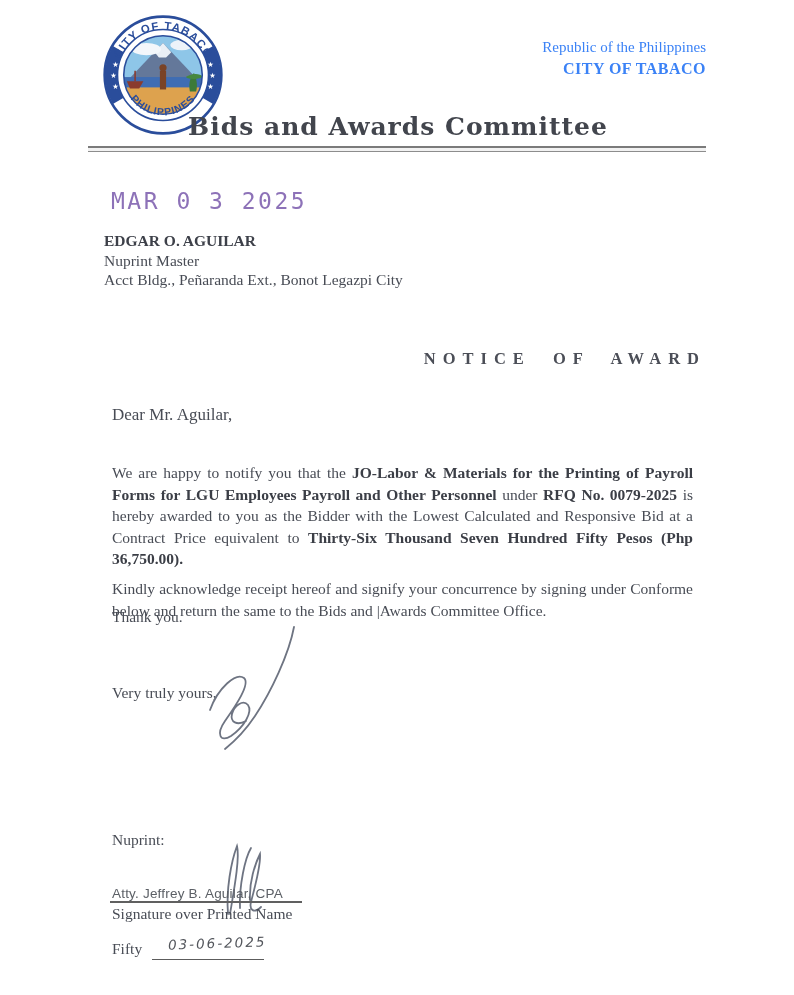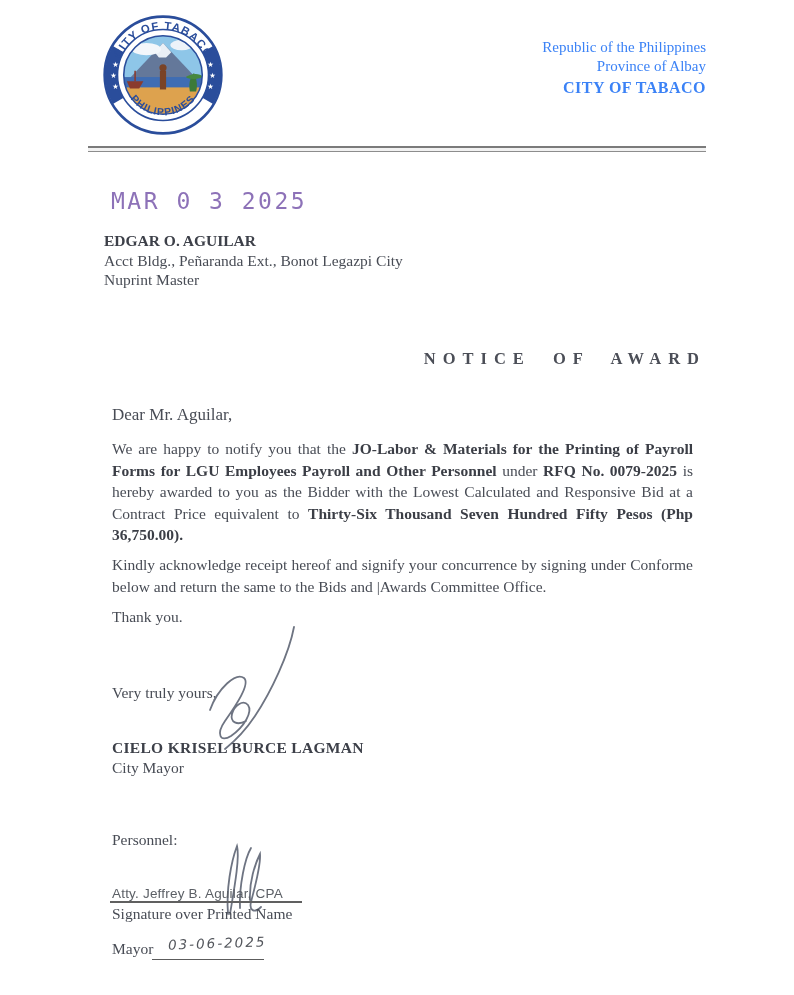--- a/index.html
+++ b/index.html
@@ -37,21 +37,21 @@
   .recipient .name{font-weight:bold;color:#3d4049;}
   
   .title{
     position:absolute;left:90px;top:349px;width:616px;text-align:right;
     font-weight:bold;font-size:16.5px;letter-spacing:7px;word-spacing:11px;
     color:#4b4e57;
   }
   .salutation{position:absolute;left:112px;top:405px;font-size:17px;}
   .para{
     position:absolute;left:112px;width:581px;
-    font-size:15.5px;line-height:21.5px;text-align:justify;
+    font-size:15.5px;line-height:21.5px;text-align:justify;margin-top:24px;
   }
   .para b{color:#3b3e46;}
   .p1{top:438px;}
   .p2{top:554px;}
   .thanks{position:absolute;left:112px;top:608px;font-size:15.5px;}
   
   .closing{position:absolute;left:112px;top:684px;font-size:15.5px;}
   .sig-mayor{position:absolute;left:198px;top:624px;width:116px;height:130px;}
   .signatory{position:absolute;left:112px;top:738px;font-size:15.5px;line-height:19.5px;}
   .signatory .name{font-weight:bold;color:#3d4049;letter-spacing:0.3px;}
@@ -121,60 +121,56 @@
     <text font-family="Liberation Sans, sans-serif" font-size="11" font-weight="bold" fill="#2a4d9b" letter-spacing="1">
       <textPath href="#arcTop" startOffset="50%" text-anchor="middle">CITY OF TABACO</textPath>
     </text>
     <text font-family="Liberation Sans, sans-serif" font-size="10" font-weight="bold" fill="#2a4d9b" letter-spacing="1">
       <textPath href="#arcBot" startOffset="50%" text-anchor="middle">PHILIPPINES</textPath>
     </text>
   </svg>
 
   <div class="hdr-lines">
     <div>Republic of the Philippines</div>
-    <div>Province of Albay</div>
     <div class="city">CITY OF TABACO</div>
   </div>
+  <div class="committee">Bids and Awards Committee</div>
   <div class="rule"></div>
 
   <div class="stamp">MAR 0 3 2025</div>
 
   <div class="recipient">
     <div class="name">EDGAR O. AGUILAR</div>
+    <div>Nuprint Master</div>
     <div>Acct Bldg., Peñaranda Ext., Bonot Legazpi City</div>
-    <div>Nuprint Master</div>
   </div>
 
   <div class="title">NOTICE OF AWARD</div>
 
   <div class="salutation">Dear Mr. Aguilar,</div>
   <div class="para p1">We are happy to notify you that the <b>JO-Labor &amp; Materials for the Printing of Payroll Forms for LGU Employees Payroll and Other Personnel</b> under <b>RFQ No. 0079-2025</b> is hereby awarded to you as the Bidder with the Lowest Calculated and Responsive Bid at a Contract Price equivalent to <b>Thirty-Six Thousand Seven Hundred Fifty Pesos (Php 36,750.00).</b></div>
   <div class="para p2">Kindly acknowledge receipt hereof and signify your concurrence by signing under Conforme below and return the same to the Bids and |Awards Committee Office.</div>
   <div class="thanks">Thank you.</div>
 
   <div class="closing">Very truly yours,</div>
   <svg class="sig-mayor" viewBox="0 0 116 130">
     <g fill="none" stroke="#6e7482" stroke-width="1.8" stroke-linecap="round">
       <path d="M96,3 C91,30 73,68 57,92 C49,104 37,117 27,125"></path>
       <path d="M12,86 C20,64 38,48 46,54 C53,60 36,84 27,97 C18,110 22,119 33,112 C46,103 55,88 50,81 C45,75 36,82 34,90 C32,98 39,102 48,97"></path>
     </g>
   </svg>
-  <div class="signatory">
-    <div class="name">CIELO KRISEL BURCE LAGMAN</div>
-    <div>City Mayor</div>
-  </div>
 
-  <div class="conforme-label">Personnel:</div>
+  <div class="conforme-label">Nuprint:</div>
   <svg class="sig-conforme" viewBox="0 0 78 74">
     <g fill="none" stroke="#6e7482" stroke-width="1.8" stroke-linecap="round">
       <path d="M25,72 C23,48 28,20 34,4 C37,16 31,48 27,72"></path>
       <path d="M37,66 C36,44 42,16 48,6"></path>
       <path d="M47,58 C46,40 52,22 57,12 C58,24 52,44 48,60 C46,68 51,72 58,65"></path>
     </g>
   </svg>
   <div class="printed-name">Atty. Jeffrey B. Aguilar, CPA</div>
   <div class="sig-line"></div>
   <div class="sig-line-label">Signature over Printed Name</div>
-  <div class="date-label">Mayor</div>
+  <div class="date-label">Fifty</div>
   <div class="date-value">03-06-2025</div>
   <div class="date-line"></div>
 
 </div>
 
 </body></html>

